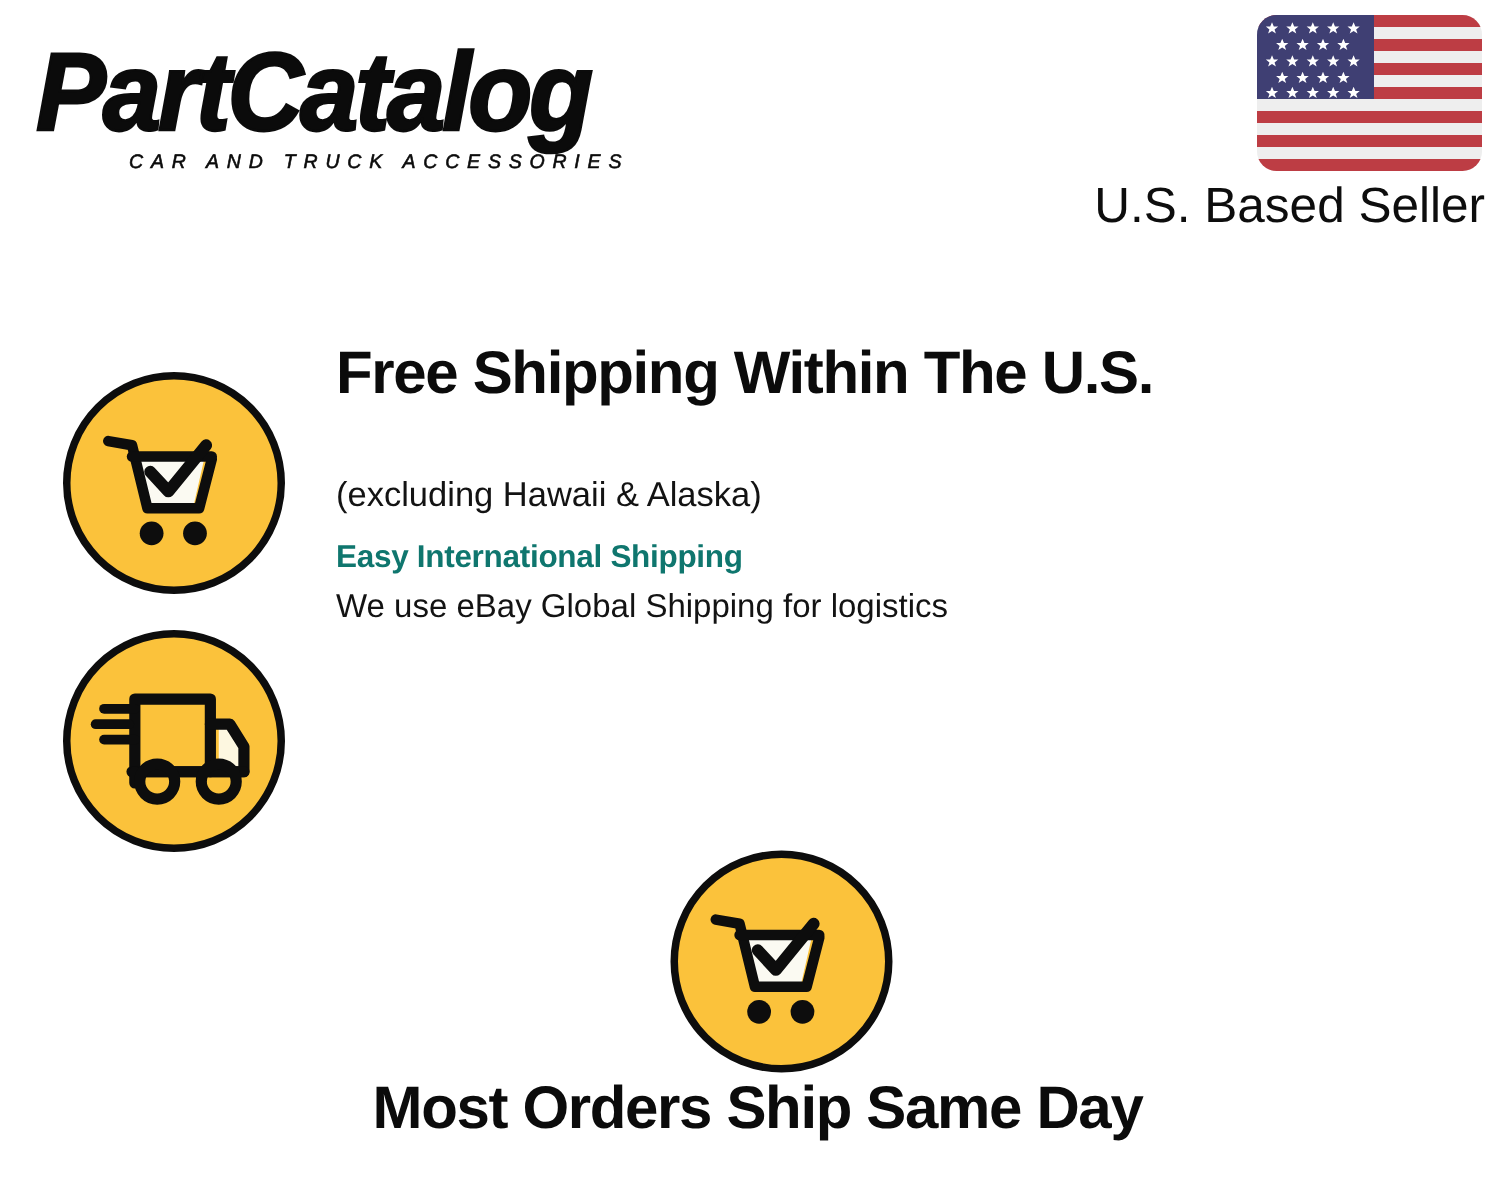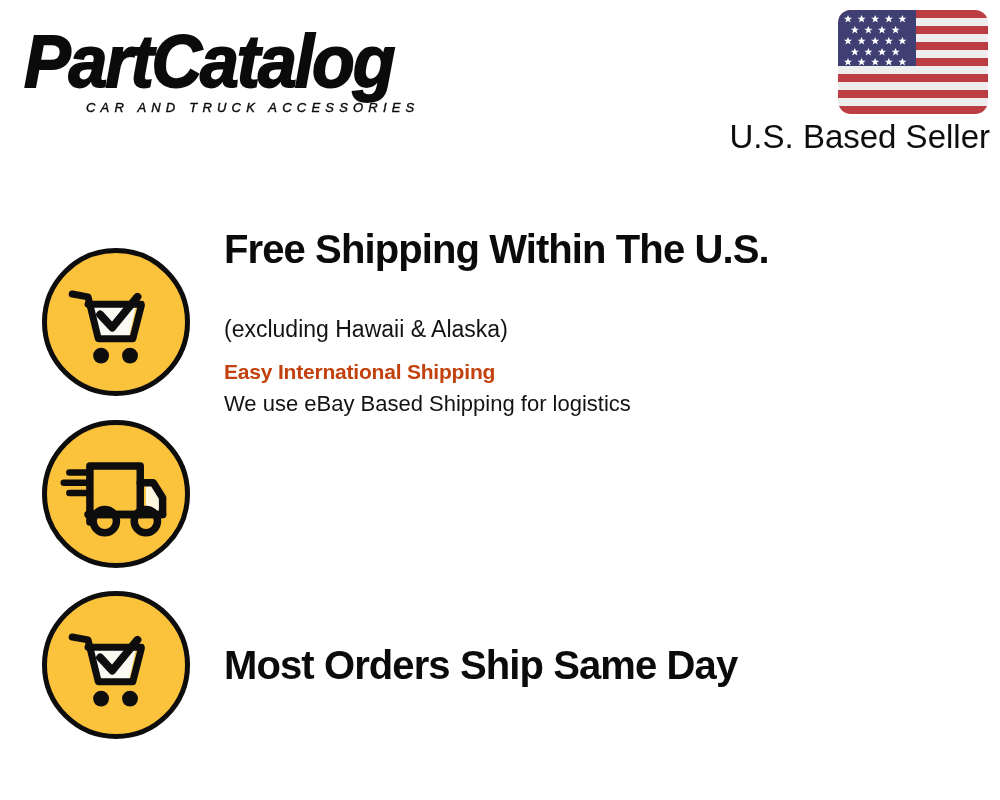--- a/index.html
+++ b/index.html
@@ -80,21 +80,21 @@
   
   .feature-row {
     position: absolute;
     left: 0;
     width: 1000px;
     display: flex;
     align-items: center;
   }
   #feature-row-0 { top: 236px; height: 172px; }
   #feature-row-1 { top: 420px; height: 148px; }
-  #feature-row-2 { top: 591px; height: 148px; }
+  #feature-row-2 { top: 567px; height: 148px; flex-direction: column; }
 
   .feature-icon {
     position: relative;
     flex: 0 0 auto;
     width: 148px;
     height: 148px;
     margin-left: 42px;
     border-radius: 50%;
     background: #fbc23b;
     border: 5px solid #0d0d0d;
@@ -131,21 +131,21 @@
     color: #131313;
     white-space: nowrap;
     margin-top: 39px;
   }
   .feature-sub-bold {
     font-family: "Liberation Sans", sans-serif;
     font-weight: 700;
     font-size: 21px;
     line-height: 32px;
     letter-spacing: -0.2px;
-    color: #c2410c;
+    color: #0f766e;
     white-space: nowrap;
     margin-top: 10px;
   }
   .feature-sub-2 {
     font-family: "Liberation Sans", sans-serif;
     font-weight: 400;
     font-size: 22px;
     line-height: 32px;
     color: #131313;
     white-space: nowrap;
@@ -223,21 +223,21 @@
         <path d="M44,55 L101,55" fill="none" stroke="#0d0d0d" stroke-width="7.5" stroke-linecap="round"></path>
         <path d="M57,66 L70,80 L97,47" fill="none" stroke="#0d0d0d" stroke-width="8.5" stroke-linecap="round" stroke-linejoin="round"></path>
         <circle cx="58" cy="110" r="8.5" fill="#0d0d0d"></circle>
         <circle cx="89" cy="110" r="8.5" fill="#0d0d0d"></circle>
       </svg>
     </div>
     <div class="feature-text">
       <div class="feature-title">Free Shipping Within The U.S.</div>
       <div class="feature-sub">(excluding Hawaii &amp; Alaska)</div>
       <div class="feature-sub-bold">Easy International Shipping</div>
-      <div class="feature-sub-2">We use eBay Based Shipping for logistics</div>
+      <div class="feature-sub-2">We use eBay Global Shipping for logistics</div>
     </div>
   </div>
 
   <div class="feature-row" id="feature-row-1">
     <div class="feature-icon">
       <svg viewBox="0 0 148 148" xmlns="http://www.w3.org/2000/svg" aria-hidden="true">
         <path d="M106,62 L116,62 L124,76 L124,96 L106,96 Z" fill="#fdf7e0"></path>
         <path d="M46,44 L100,44 L100,96 L46,96 Z" fill="none" stroke="#0d0d0d" stroke-width="8" stroke-linejoin="round"></path>
         <path d="M100,62 L114,62 L124,78 L124,96 L100,96" fill="none" stroke="#0d0d0d" stroke-width="8" stroke-linejoin="round" stroke-linecap="round"></path>
         <path d="M44,96 L124,96" fill="none" stroke="#0d0d0d" stroke-width="8" stroke-linecap="round"></path>

